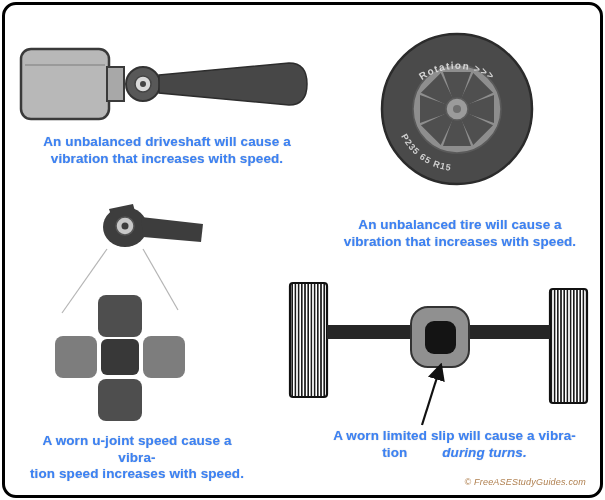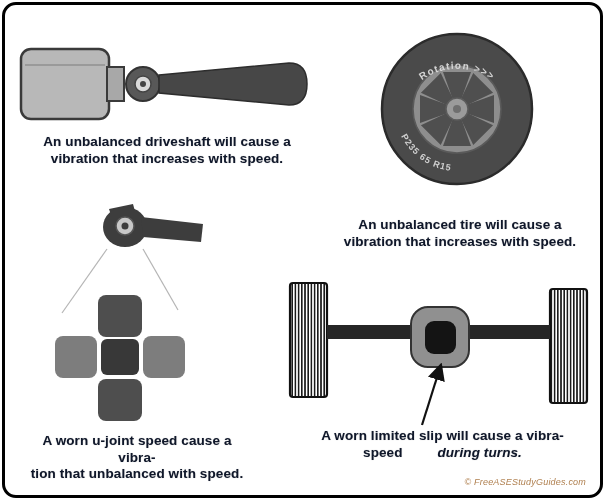--- a/index.html
+++ b/index.html
@@ -6,21 +6,21 @@
   html,body { width:605px; height:500px; background:#ffffff; font-family:"Liberation Sans", sans-serif; }
   body { position:relative; }
   .frame {
     position:absolute; left:2px; top:2px; width:601px; height:496px;
     border:3px solid #000; border-radius:14px; background:#fff; overflow:hidden;
   }
   .abs { position:absolute; }
   .caption {
     position:absolute; text-align:center;
     font-size:13.5px; line-height:16.5px; font-weight:bold;
-    color:#0f172a; letter-spacing:0.1px;
+    color:#3b82f6; letter-spacing:0.1px;
     text-shadow:0 0 1px rgba(60,60,60,0.35);
   }
   .caption em { font-style:italic;margin-left:31px; }
   .watermark {
     position:absolute; right:14px; bottom:8px;
     font-size:9px; font-style:italic; color:#b08050; letter-spacing:0.2px;text-align:center;
   }
 </style>
 </head>
 <body>
@@ -93,21 +93,21 @@
       <rect x="63" y="100" width="44" height="42" rx="8" fill="#4e4e4e"></rect>
       <rect x="63" y="184" width="44" height="42" rx="8" fill="#4e4e4e"></rect>
       <rect x="20" y="141" width="42" height="42" rx="8" fill="#7d7d7d"></rect>
       <rect x="108" y="141" width="42" height="42" rx="8" fill="#7d7d7d"></rect>
       <rect x="66" y="144" width="38" height="36" rx="6" fill="#383838"></rect>
     </g>
   </svg>
 
   <div class="caption" style="left:22px; top:428px; width:220px;">
     <div>A worn u-joint speed cause a vibra-</div>
-    <div>tion that unbalanced with speed.</div>
+    <div>tion speed increases with speed.</div>
   </div>
 
   <svg class="abs" style="left:280px; top:268px;" width="308" height="134" viewBox="0 0 308 134">
     <defs>
       <pattern id="tread" width="3.2" height="4" patternUnits="userSpaceOnUse">
         <rect width="3.2" height="4" fill="#ffffff"></rect>
         <rect width="1.6" height="4" fill="#1a1a1a"></rect>
       </pattern>
     </defs>
     <rect x="5" y="10" width="37" height="114" rx="3" fill="url(#tread)" stroke="#111" stroke-width="2.2"></rect>
@@ -119,20 +119,20 @@
 
   <svg class="abs" style="left:403px; top:356px;" width="48" height="70" viewBox="0 0 48 70">
     <defs>
       <marker id="ah" markerWidth="8" markerHeight="8" refX="4" refY="4" orient="auto">
         <path d="M0,0 L8,4 L0,8 Z" fill="#111"></path>
       </marker>
     </defs>
     <line x1="14" y1="64" x2="31" y2="10" stroke="#111" stroke-width="2.2" marker-end="url(#ah)"></line>
   </svg>
 
-  <div class="caption" style="left:310px; top:423px; width:255px;">
+  <div class="caption" style="left:322px; top:423px; width:255px;">
     <div>A worn limited slip will cause a vibra-</div>
-    <div><span>speed </span><em>during turns.</em></div>
+    <div><span>tion </span><em>during turns.</em></div>
   </div>
 
   <div class="watermark">© FreeASEStudyGuides.com</div>
 
 </div>
 
 </body></html>

